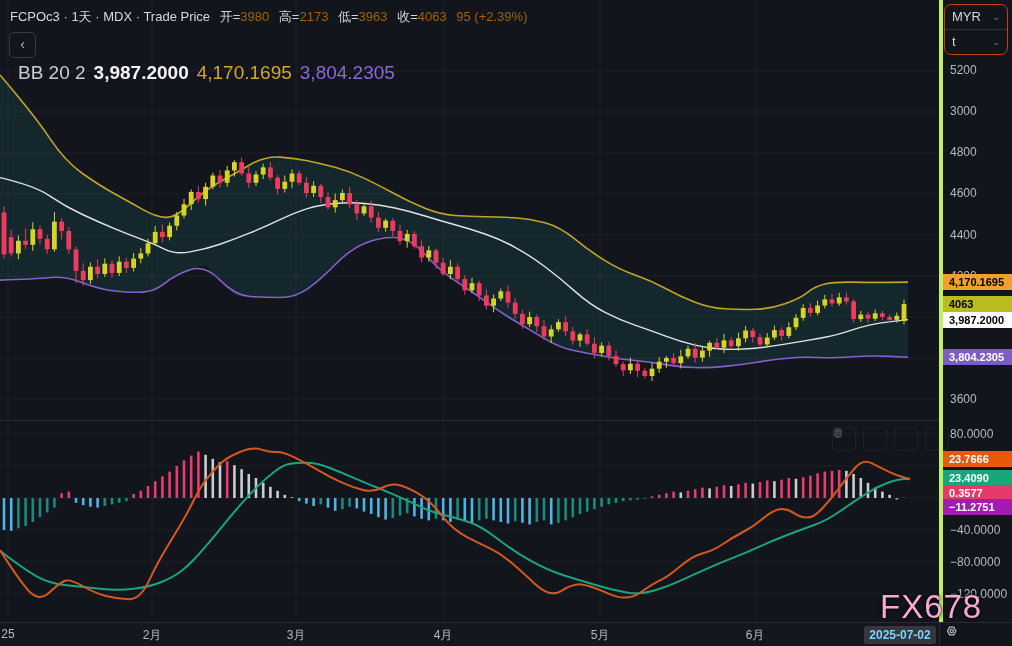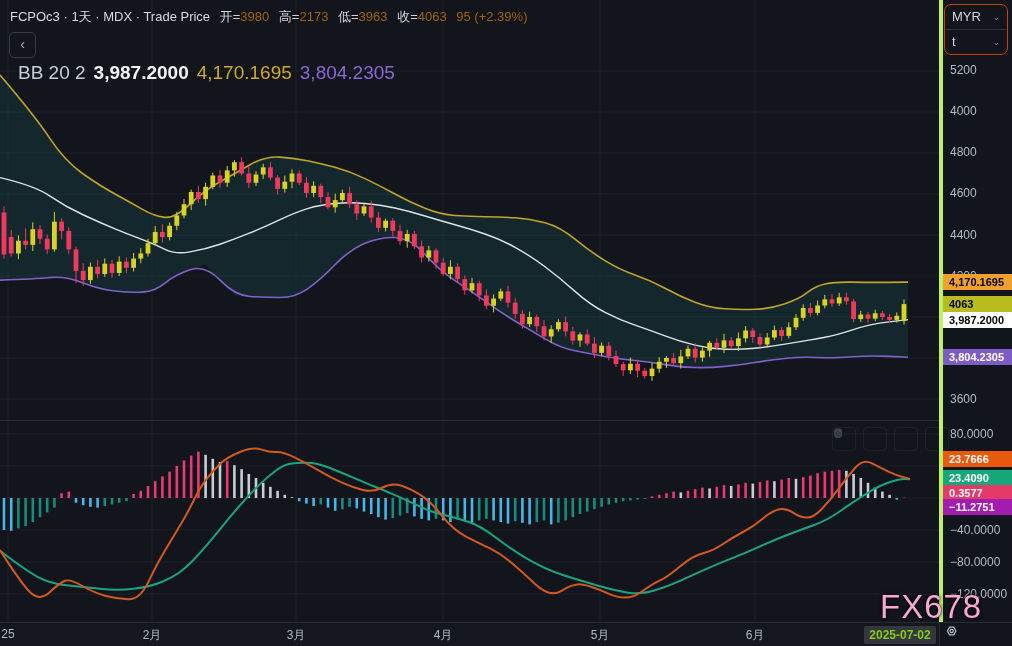--- a/index.html
+++ b/index.html
@@ -27,21 +27,21 @@
   .chip{position:absolute;left:0;width:72px;height:16px;font-size:11px;font-weight:bold;line-height:16px;
         padding-left:6px;box-sizing:border-box;z-index:14;}
   
   .curbox{position:absolute;left:944px;top:4px;width:62px;border:1px solid #c2410c;border-radius:7px;z-index:20;background:#12151c;}
   .currow{height:24px;line-height:24px;font-size:13px;color:#d3d6dc;padding:0 7px;display:flex;justify-content:space-between;cursor:pointer;}
   .currow+.currow{border-top:1px solid #2c313c;}
   .chev{color:#7c818b;font-size:9px;}
   
   .taxis{position:absolute;left:0;top:622px;width:939px;height:24px;border-top:1px solid #262b35;background:#14171d;z-index:10;}
   .tlabel{position:absolute;top:4px;font-size:12px;color:#b4b9c2;transform:translateX(-50%);}
-  .datechip{position:absolute;left:864px;top:3px;width:72px;height:18px;background:#34373e;color:#84cc16;
+  .datechip{position:absolute;left:864px;top:3px;width:72px;height:18px;background:#34373e;color:#7dd3fc;
             font-size:12px;font-weight:bold;text-align:center;line-height:18px;border-radius:2px;}
   .corner{position:absolute;left:939px;top:622px;width:73px;height:24px;border-left:1px solid #262b35;border-top:1px solid #262b35;
           background:#12151c;z-index:10;display:flex;align-items:center;justify-content:center;cursor:pointer;}
   
   .ptool{position:absolute;top:427px;left:832px;display:flex;gap:7px;z-index:12;}
   .ptool .pbtn{width:22px;height:22px;border:1px solid rgba(255,255,255,.05);border-radius:4px;
                display:flex;align-items:center;justify-content:center;cursor:pointer;}
   .wmark{position:absolute;left:880px;top:588px;font-size:33px;color:#f9a8d4;letter-spacing:1px;z-index:25;
          text-shadow:0 0 4px rgba(0,0,0,.95), 0 0 1px #000;}
 </style>
@@ -495,21 +495,21 @@
     </div>
     <div class="pbtn">
       <svg width="12" height="12">
           <rect x="2.5" y="2.5" width="7" height="7" rx="1.5" stroke="#3d434d" stroke-width="1.2" fill="none"></rect>
         </svg>
     </div>
   </div>
 
   <div class="axis" id="axis-panel">
       <div class="tick" style="top: 63px;">5200</div>
-      <div class="tick" style="top: 104px;">4000</div>
+      <div class="tick" style="top: 104px;">3000</div>
       <div class="tick" style="top: 145px;">4800</div>
       <div class="tick" style="top: 186px;">4600</div>
       <div class="tick" style="top: 228px;">4400</div>
       <div class="tick" style="top: 269px;">4200</div>
       <div class="tick" style="top: 392px;">3600</div>
       <div class="tick" style="top: 427px;">80.0000</div>
       <div class="tick" style="top: 523px;">−40.0000</div>
       <div class="tick" style="top: 555px;">−80.0000</div>
       <div class="tick" style="top: 587px;">−120.0000</div>
       <div class="chip" style="top: 274.115px; background: rgb(239, 160, 47); color: rgb(0, 0, 0);">4,170.1695</div>

